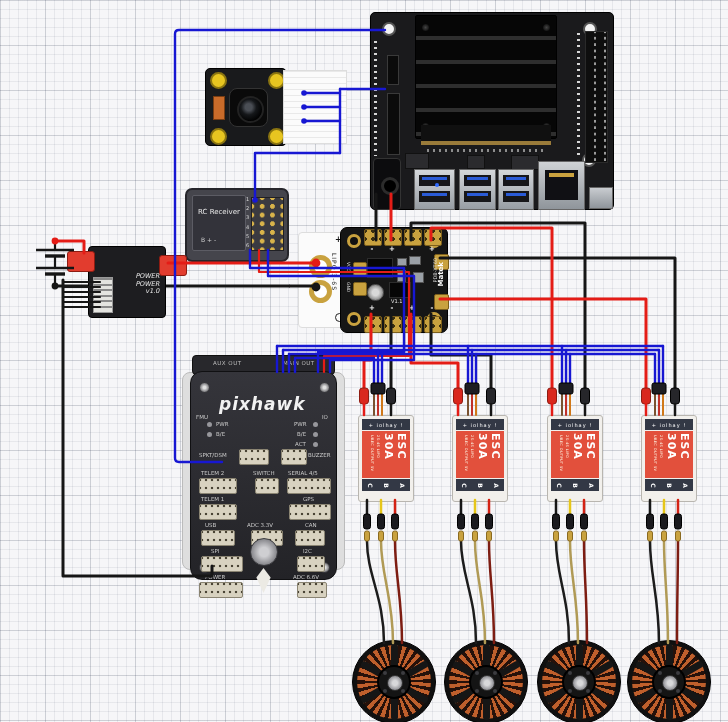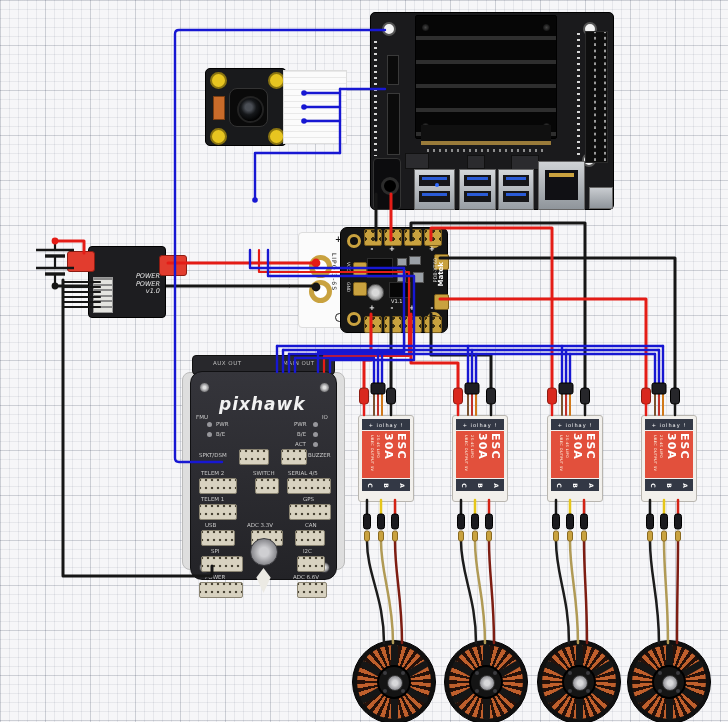--- a/index.html
+++ b/index.html
@@ -178,20 +178,35 @@
   <div class="abs" id="camera">
     <div class="camhole" style="left:4px;top:3px"></div>
     <div class="camhole" style="left:62px;top:3px"></div>
     <div class="camhole" style="left:4px;top:59px"></div>
     <div class="camhole" style="left:62px;top:59px"></div>
     <div id="camchip"></div>
     <div id="lens"></div>
   </div>
   <div class="abs" id="ribbon"></div>
 
+  <div class="abs" id="receiver">
+    <div id="rxscreen">
+      <div id="rxtitle">RC Receiver</div>
+      <div id="rxbottom">B + -</div>
+    </div>
+    <div id="rxch">
+      <span>1</span>
+      <span>2</span>
+      <span>3</span>
+      <span>4</span>
+      <span>5</span>
+      <span>6</span>
+    </div>
+    <div id="rxpins"></div>
+  </div>
 
   <div class="abs" id="pdb-under">
     <div id="pdb-plus">+</div>
     <div id="pdb-lipo">LIPO 3-6S</div>
     <div id="pdb-circ"></div>
   </div>
   <div class="bighole abs" style="left:309px;top:255px"></div>
   <div class="bighole abs" style="left:309px;top:280px"></div>
 
   <div class="abs" id="pdb">

